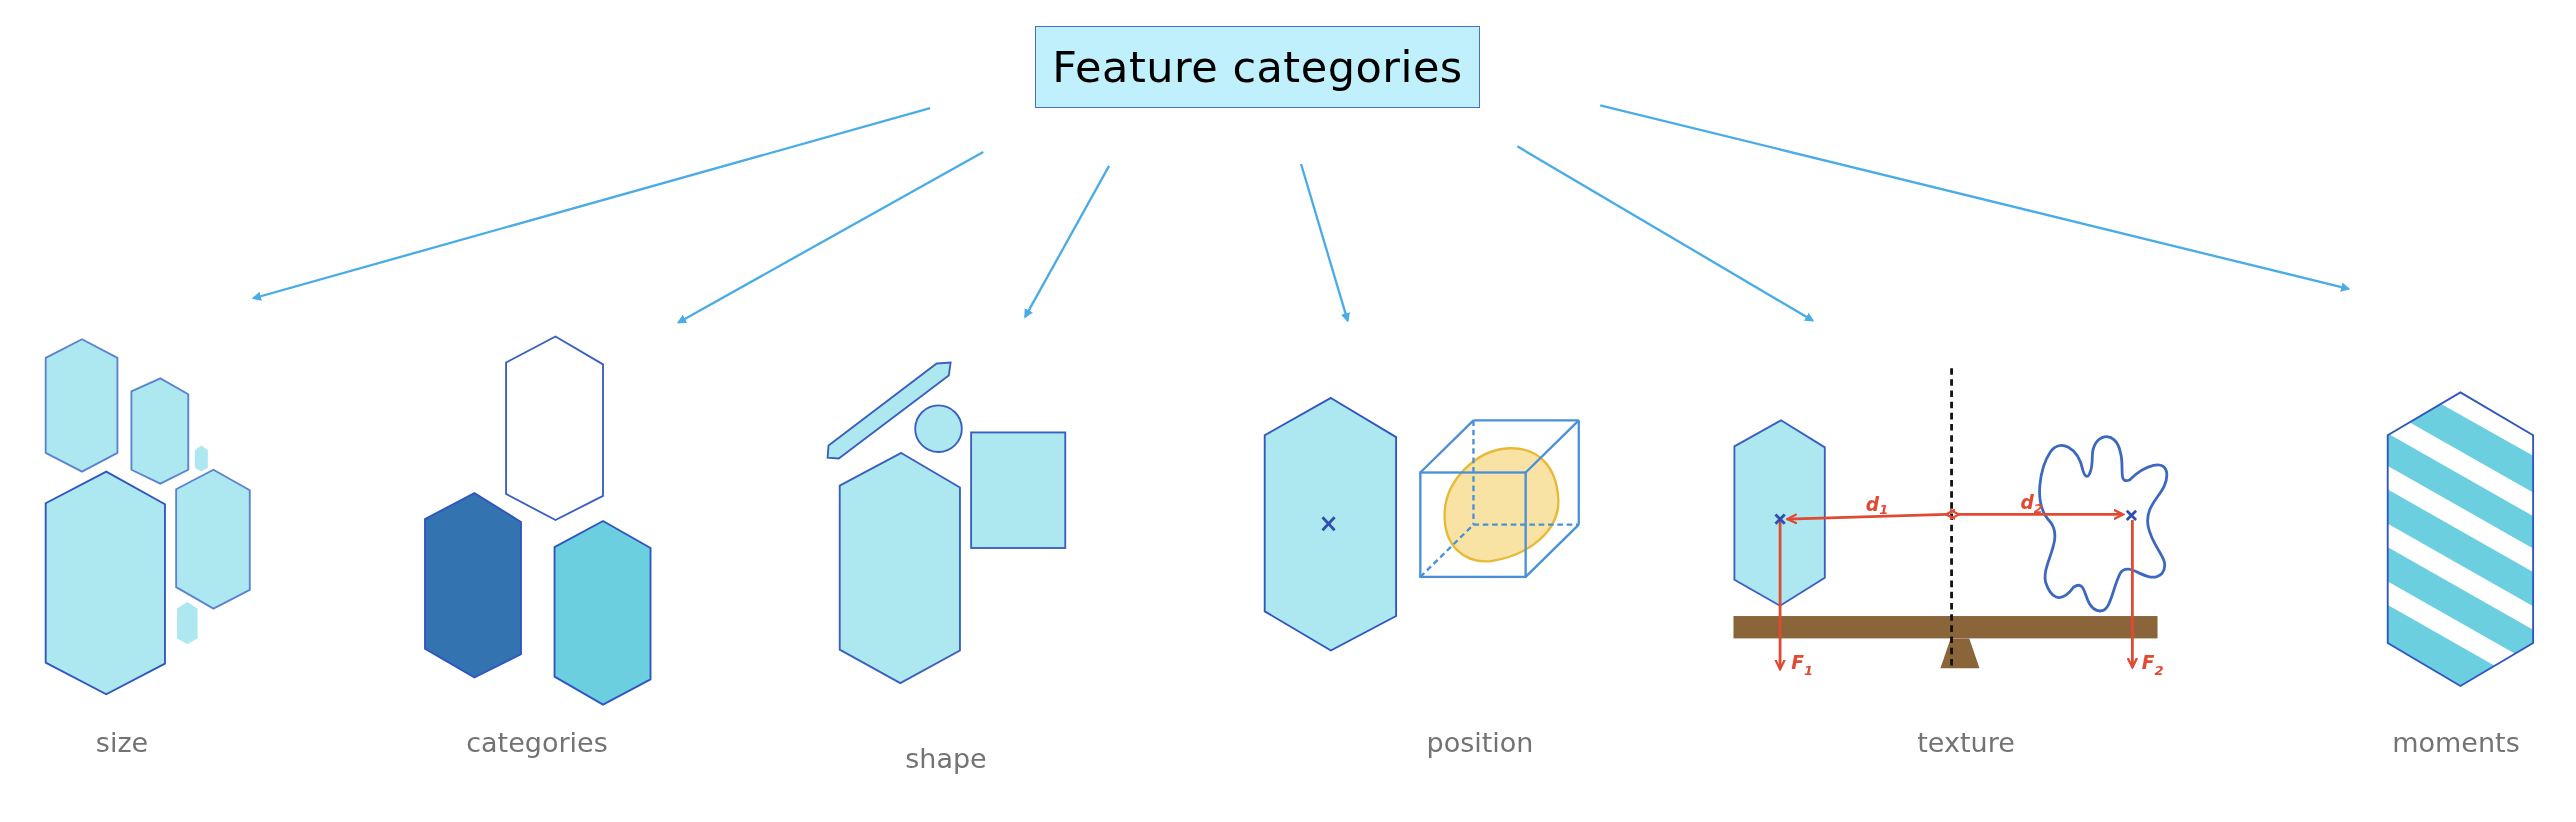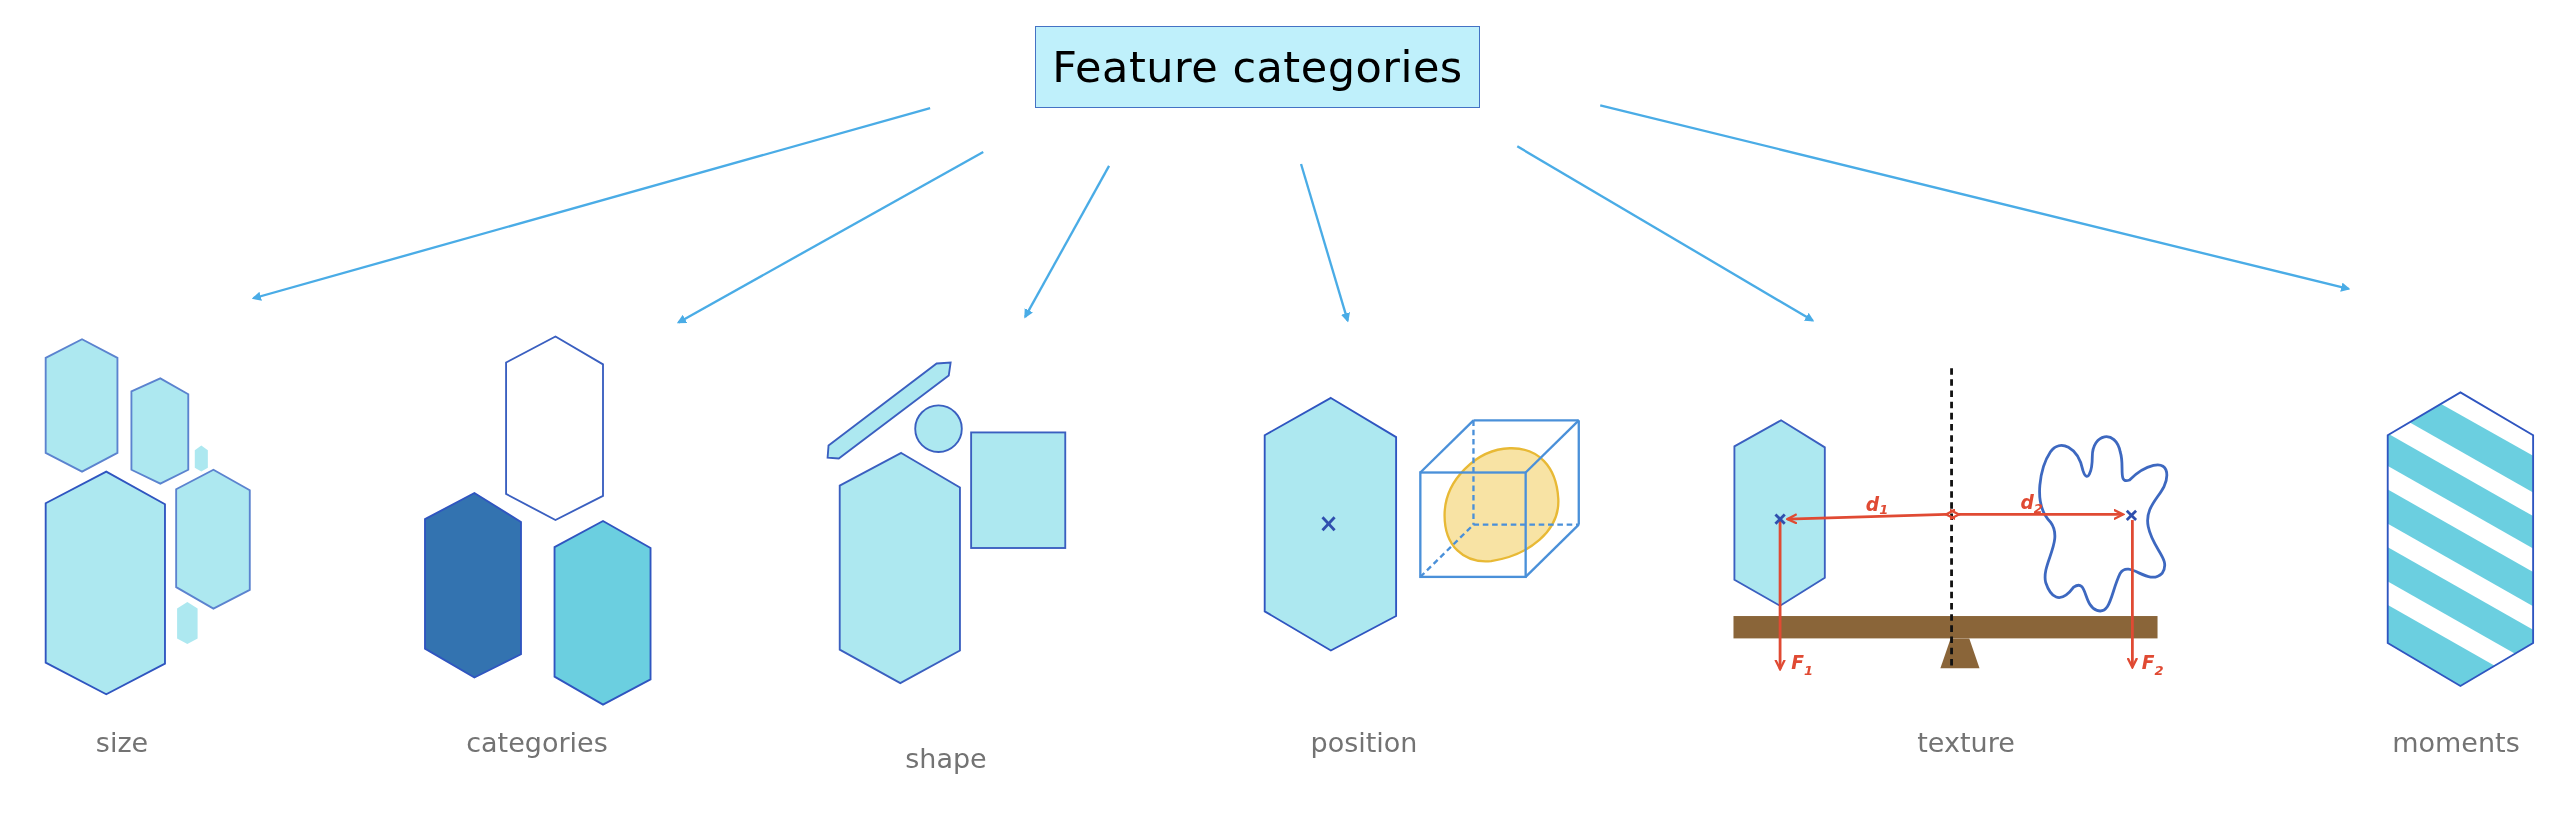--- a/index.html
+++ b/index.html
@@ -121,16 +121,16 @@
   </g>
 </svg>
 
 <div class="title-box">
   <span class="title-text">Feature categories</span>
 </div>
 
 <div class="label" style="left:122px;">size</div>
 <div class="label" style="left:537px;">categories</div>
 <div class="label" style="left:946px;margin-top:16px;">shape</div>
-<div class="label" style="left:1364px;text-align:center;">position</div>
+<div class="label" style="left:1480px;text-align:center;">position</div>
 <div class="label" style="left:1966px;">texture</div>
 <div class="label" style="left:2456px;">moments</div>
 
 
 </body></html>

